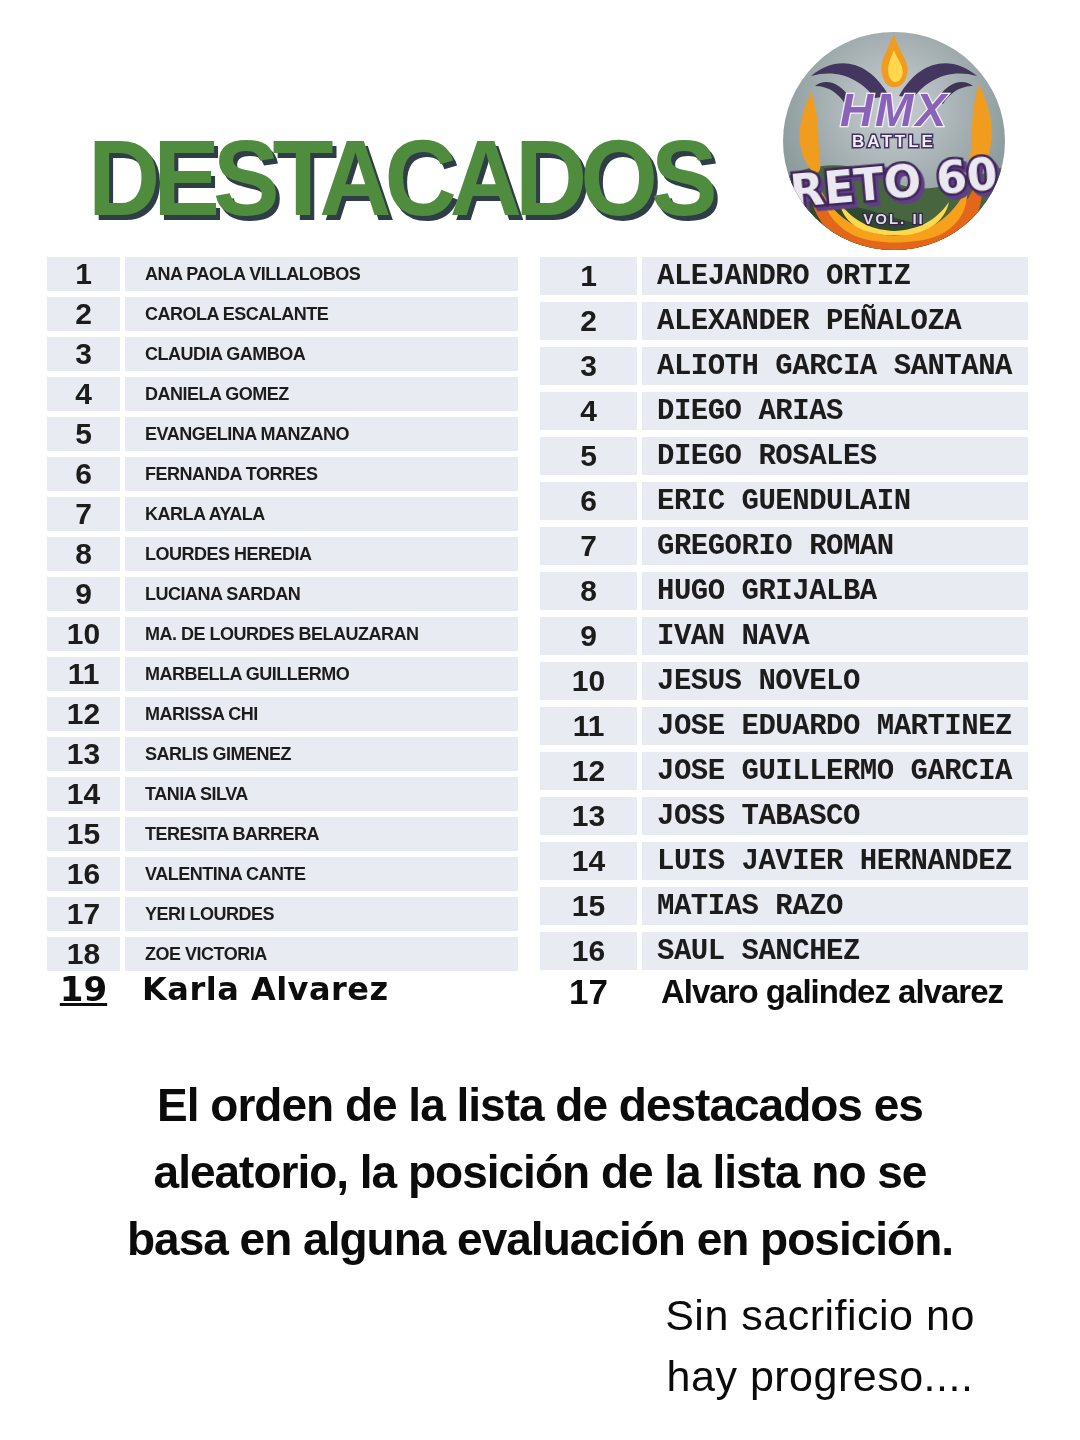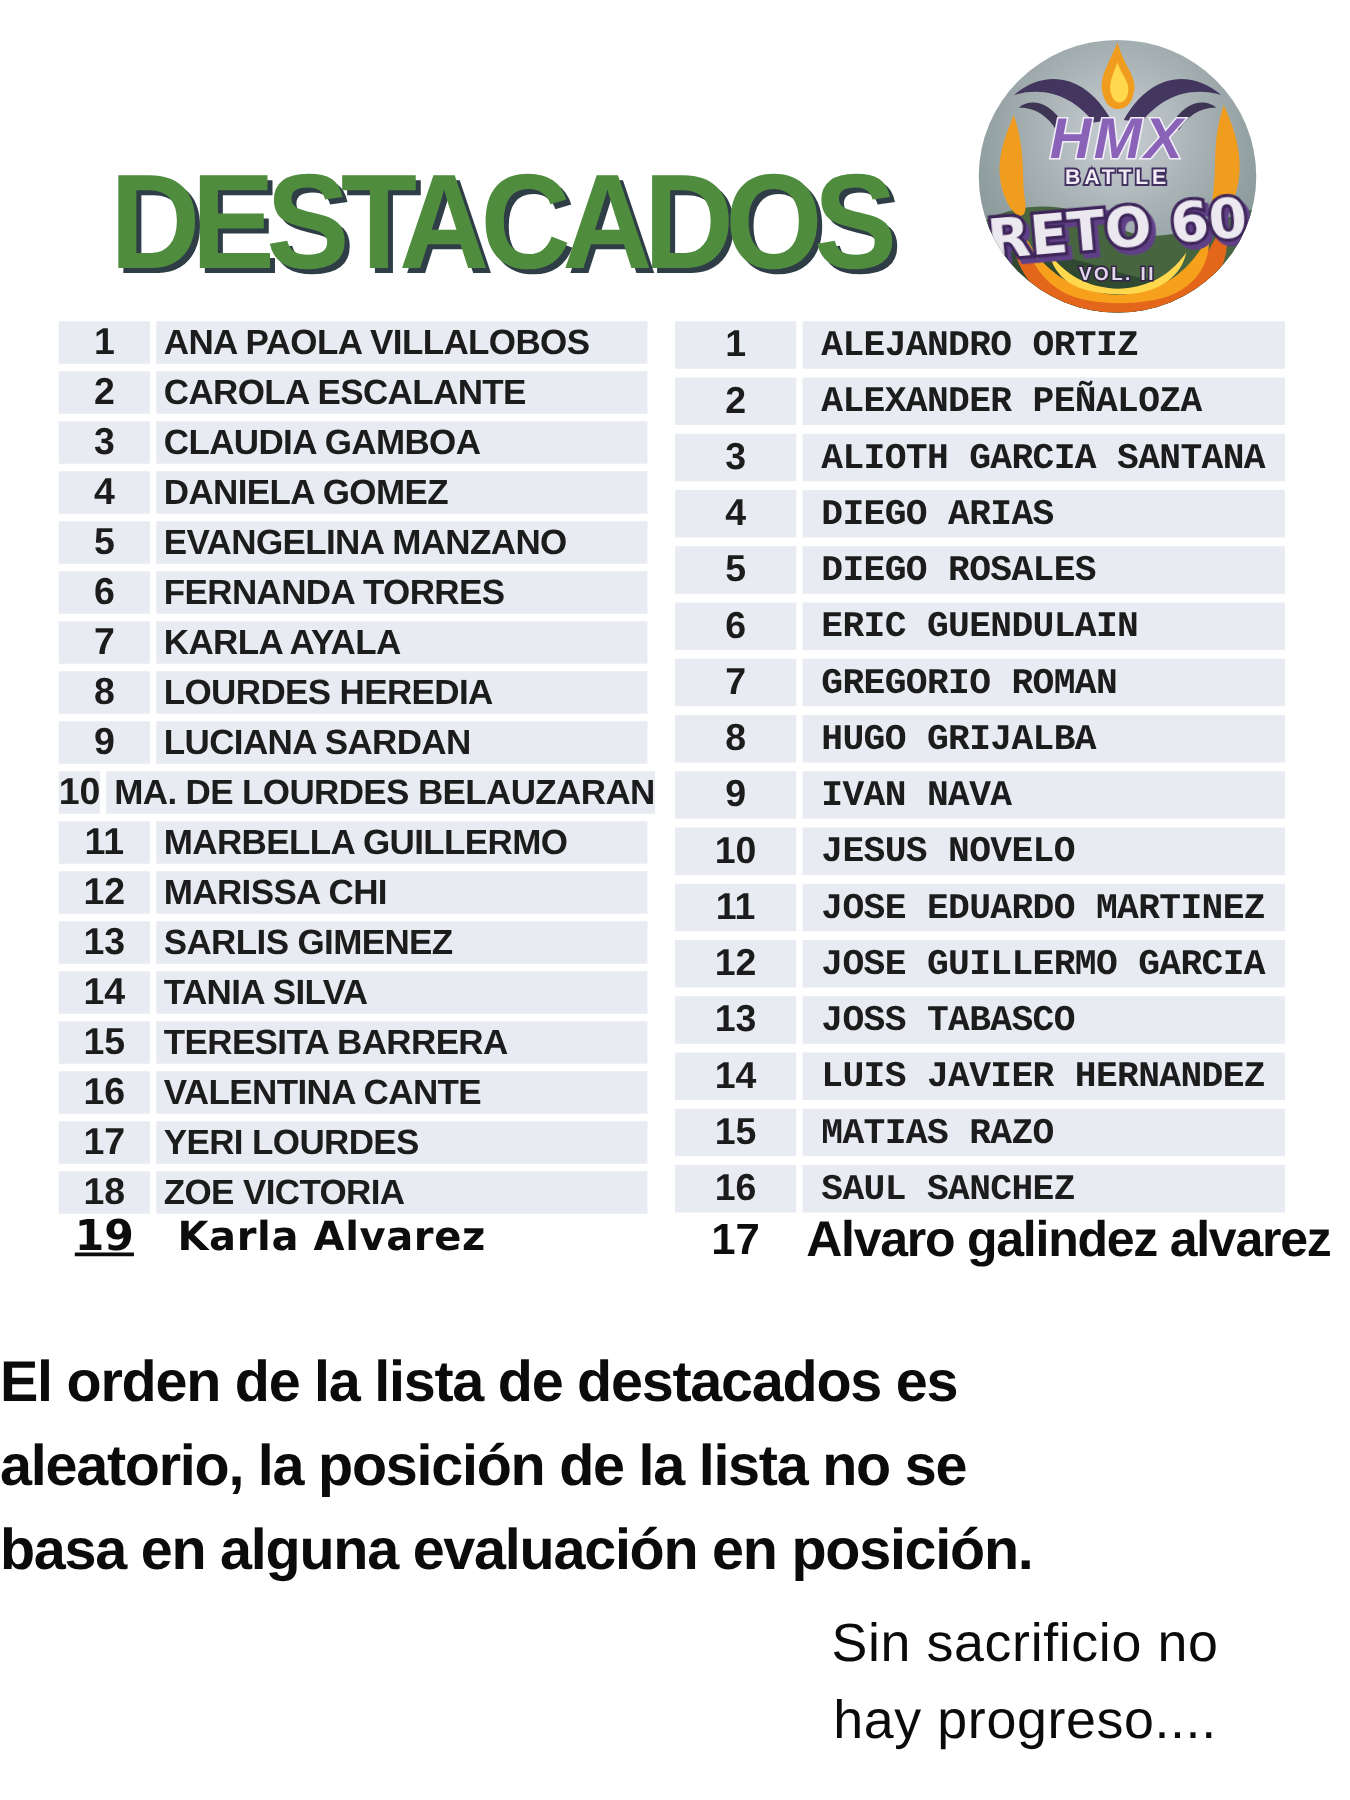--- a/index.html
+++ b/index.html
@@ -22,35 +22,35 @@
   .roster{position:absolute;display:flex;flex-direction:column;}
   .roster.left{left:47px;top:257px;width:471px;gap:6px;}
   .roster.right{left:540px;top:257px;width:488px;gap:7px;}
   .row{display:flex;}
   .roster.left .row{height:34px;}
   .roster.right .row{height:38px;}
   .cell{background:#e9ebf3;display:flex;align-items:center;color:#1c1c1c;font-weight:bold;}
   .cell.num{justify-content:center;margin-right:5px;font-size:30px;}
   .roster.left .cell.num{width:73px;}
   .roster.right .cell.num{width:97px;}
-  .cell.name{flex:1;font-size:28px;letter-spacing:-0.5px;white-space:nowrap;padding-left:6px;}
+  .cell.name{flex:1;font-size:18px;letter-spacing:-0.5px;white-space:nowrap;padding-left:20px;}
   .roster.right .cell.name{font-size:29px;padding-left:15px;font-family:Liberation Mono, monospace;}
   
   .extra{position:absolute;display:flex;align-items:center;color:#0d0d0d;white-space:nowrap;}
   .extra .num{justify-content:center;display:flex;font-weight:900;}
   .extra.left{left:47px;top:969px;height:40px;font-family:"DejaVu Sans",sans-serif;}
   .extra.left .num{width:73px;font-size:34px;text-decoration:underline;}
   .extra.left .name{margin-left:22px;font-size:32px;font-weight:900;letter-spacing:0.5px;}
   .extra.right{left:540px;top:972px;height:40px;}
   .extra.right .num{width:97px;font-size:35px;}
-  .extra.right .name{margin-left:8px;font-size:40px;font-weight:900;letter-spacing:-1px;}
+  .extra.right .name{margin-left:24px;font-size:33px;font-weight:900;letter-spacing:-1px;}
   
   .note{
     position:absolute;left:0;top:1072px;width:1080px;
-    text-align:left;color:#0b0b0b;
+    text-align:center;color:#0b0b0b;
     font-size:46px;font-weight:900;line-height:67px;letter-spacing:-1px;
   }
   
   .motto{
     position:absolute;left:590px;top:1285px;width:460px;
     text-align:center;color:#0b0b0b;
     font-size:43px;font-weight:400;line-height:61px;letter-spacing:0.5px;
   }
 </style>
 </head>

